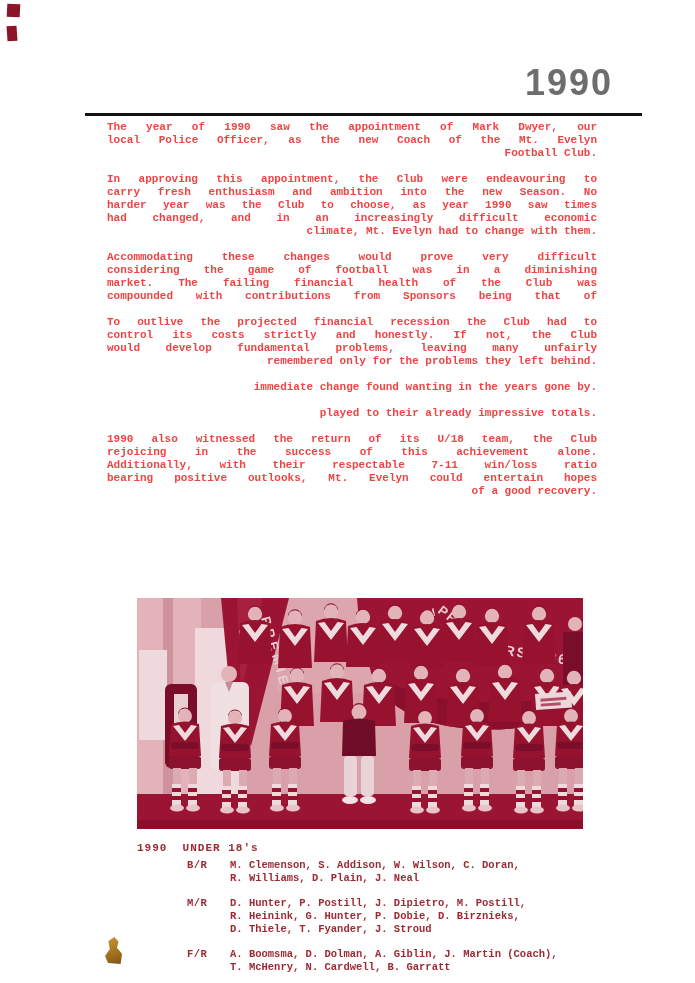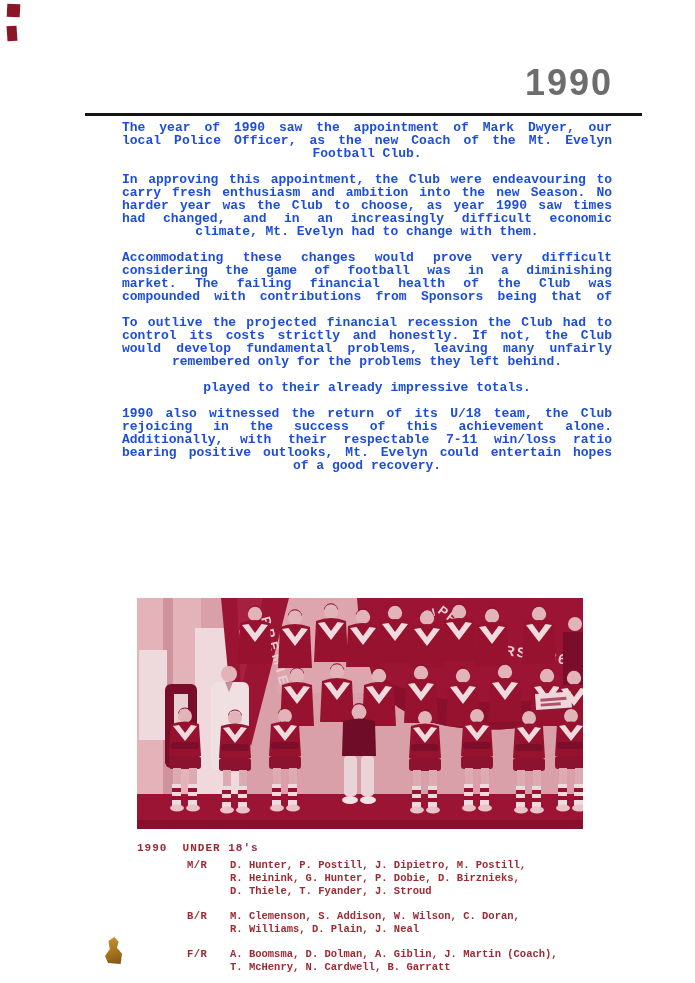--- a/index.html
+++ b/index.html
@@ -18,29 +18,29 @@
   }
   
   .year-title{
     position:absolute;top:62px;right:82px;
     font-family:"Liberation Sans","DejaVu Sans",sans-serif;
     font-weight:bold;font-size:36px;letter-spacing:2px;color:#6d6d6d;
   }
   .rule{position:absolute;left:85px;top:113px;width:557px;height:3px;background:#141414;}
   
   .article{
-    position:absolute;left:122px;top:121px;width:490px;
-    color:#1d4ed8;font-weight:bold;font-size:13px;line-height:13px;
+    position:absolute;left:107px;top:121px;width:490px;
+    color:#ef4444;font-weight:bold;font-size:11px;line-height:13px;
   }
   .article p{margin:0 0 13px 0;}
   .para-body{
     display:block;white-space:pre-line;
     text-align:justify;text-align-last:justify;
   }
-  .para-last{display:block;text-align:center;}
+  .para-last{display:block;text-align:right;}
   
   .photo{position:absolute;left:137px;top:598px;width:446px;height:231px;}
   .photo svg{display:block;}
   .photo text{font-family:"Liberation Sans","DejaVu Sans",sans-serif;font-weight:bold;fill:#e9ced3;}
   
   .caption{
     position:absolute;left:137px;top:842px;width:446px;
     white-space:pre;color:#9c2a33;font-weight:bold;font-size:11px;letter-spacing:1px;
   }
   
@@ -82,20 +82,21 @@
 market.  The failing financial health of the Club was
 compounded with contributions from Sponsors being that of</span>
       </p>
     <p>
         <span class="para-body">To outlive the projected financial recession the Club had to
 control its costs strictly and honestly.  If not, the Club
 would develop fundamental problems, leaving many unfairly</span>
         <span class="para-last">remembered only for the problems they left behind.</span>
       </p>
     <p>
+        <span class="para-last">immediate change found wanting in the years gone by.</span>
       </p>
     <p>
         <span class="para-last">played to their already impressive totals.</span>
       </p>
     <p>
         <span class="para-body">1990 also witnessed the return of its U/18 team, the Club
 rejoicing in the success of this achievement alone.
 Additionally, with their respectable 7-11 win/loss ratio
 bearing positive outlooks, Mt. Evelyn could entertain hopes</span>
         <span class="para-last">of a good recovery.</span>
@@ -209,29 +210,29 @@
       <rect x="398" y="96" width="36" height="16" fill="#eed7da" transform="rotate(-4 398 96)"></rect>
       <rect x="403" y="101" width="26" height="3" fill="#b2506a" transform="rotate(-4 398 96)"></rect>
       <rect x="403" y="106" width="20" height="3" fill="#b2506a" transform="rotate(-4 398 96)"></rect>
     </svg>
   </div>
 
   <div class="caption">1990  UNDER 18's</div>
 
   <div class="roster">
     <div class="roster-row">
+      <div class="roster-label">B/R</div>
+      <div class="roster-names">M. Clemenson, S. Addison, W. Wilson, C. Doran,
+R. Williams, D. Plain, J. Neal</div>
+    </div>
+    <div class="roster-row">
       <div class="roster-label">M/R</div>
       <div class="roster-names">D. Hunter, P. Postill, J. Dipietro, M. Postill,
 R. Heinink, G. Hunter, P. Dobie, D. Birznieks,
 D. Thiele, T. Fyander, J. Stroud</div>
-    </div>
-    <div class="roster-row">
-      <div class="roster-label">B/R</div>
-      <div class="roster-names">M. Clemenson, S. Addison, W. Wilson, C. Doran,
-R. Williams, D. Plain, J. Neal</div>
     </div>
     <div class="roster-row">
       <div class="roster-label">F/R</div>
       <div class="roster-names">A. Boomsma, D. Dolman, A. Giblin, J. Martin (Coach),
 T. McHenry, N. Cardwell, B. Garratt</div>
     </div>
   </div>
 
   <div class="stain"></div>
 </div>

